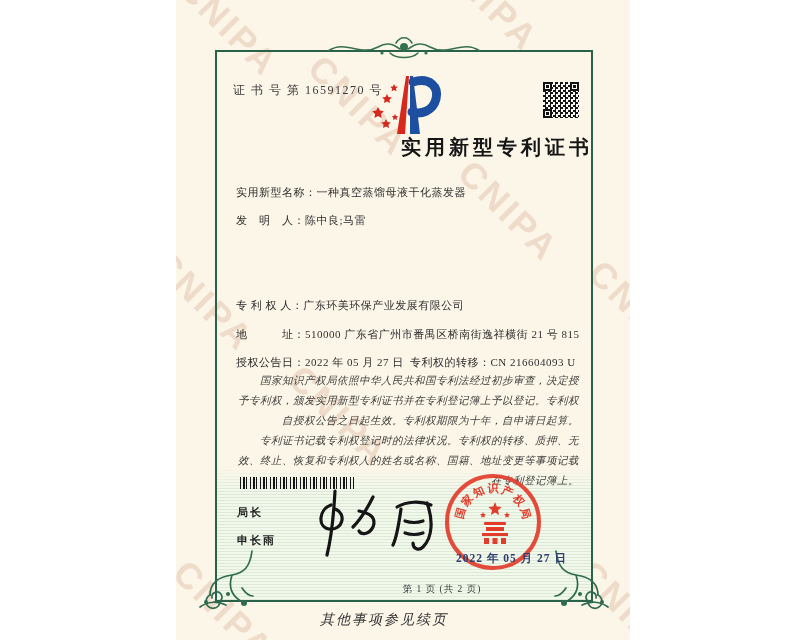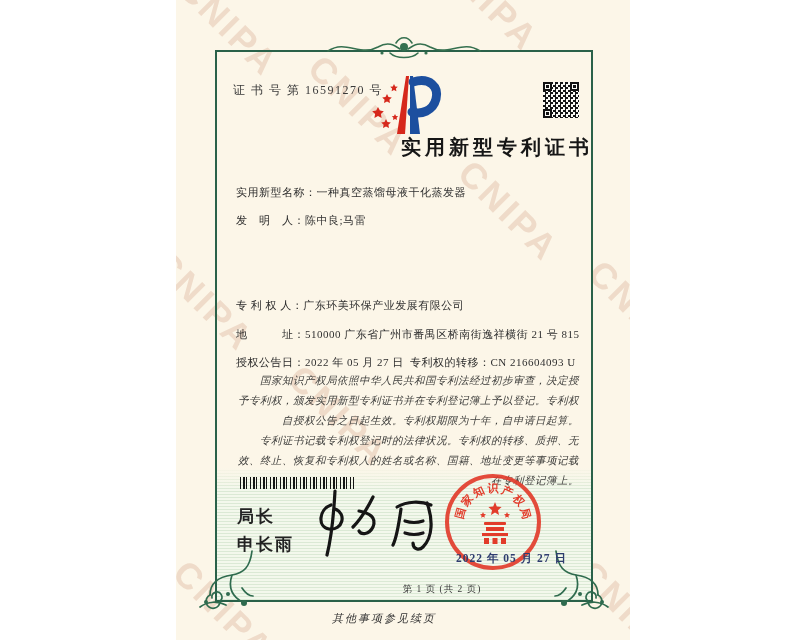--- a/index.html
+++ b/index.html
@@ -32,42 +32,42 @@
   .flabel{color:#2b2b2b;}
   .pair2{position:absolute;left:174px;top:0;}
   
   .paras{position:absolute;left:57px;top:371px;width:346px;font-size:10.5px;line-height:20px;
       color:#40403e;font-style:italic;letter-spacing:0.5px;}
   .paras p{margin:0;text-indent:2em;text-align:right;}
   
   .barcode{position:absolute;left:64px;top:477px;width:114px;height:12px;
       background:repeating-linear-gradient(90deg,#141414 0 1px,transparent 1px 3px,#141414 3px 5px,transparent 5px 6px,#141414 6px 7px,transparent 7px 10px);}
   .off{position:absolute;left:61px;font-family:"Liberation Sans",sans-serif;font-weight:bold;
-      font-size:17px;letter-spacing:2px;color:#222;}
+      font-size:11px;letter-spacing:2px;color:#222;}
   .off.t{top:505px}.off.n{top:533px}
   .sig{position:absolute;left:125px;top:483px;}
   
   .seal{position:absolute;left:269px;top:474px;width:96px;height:96px;border-radius:50%;
       border:4px solid rgba(226,60,43,0.92);box-sizing:border-box;}
   .seal-char{position:absolute;left:50%;top:50%;width:14px;height:14px;margin:-7px 0 0 -7px;
       font-size:11px;font-weight:bold;color:#e23c2b;text-align:center;line-height:14px;}
   .sc0{transform:rotate(-75deg) translateY(-34px)}
   .sc1{transform:rotate(-50deg) translateY(-34px)}
   .sc2{transform:rotate(-25deg) translateY(-34px)}
   .sc3{transform:rotate(0deg)   translateY(-34px)}
   .sc4{transform:rotate(25deg)  translateY(-34px)}
   .sc5{transform:rotate(50deg)  translateY(-34px)}
   .sc6{transform:rotate(75deg)  translateY(-34px)}
   .emblem{position:absolute;left:26px;top:22px;}
   .seal-date{position:absolute;left:280px;top:551px;font-size:11.5px;font-weight:bold;
       letter-spacing:1px;color:#2f3d6f;white-space:nowrap;}
   
   .page-num{position:absolute;left:39px;top:583px;width:454px;text-align:center;font-size:9.5px;
       letter-spacing:1px;color:#3a3a3a;}
-  .next-note{position:absolute;left:19px;top:611px;width:378px;text-align:center;font-size:11px;
+  .next-note{position:absolute;left:19px;top:611px;width:378px;text-align:center;font-size:14px;
       letter-spacing:2px;color:#333;font-style:italic;}
   .orn{position:absolute;}
   .orn.bl{left:22px;top:550px;}
   .orn.br{left:378px;top:550px;transform:scaleX(-1);}
   .dragon{position:absolute;left:150px;top:33px;}
 </style>
 </head>
 <body>
 
 <div class="canvas">

